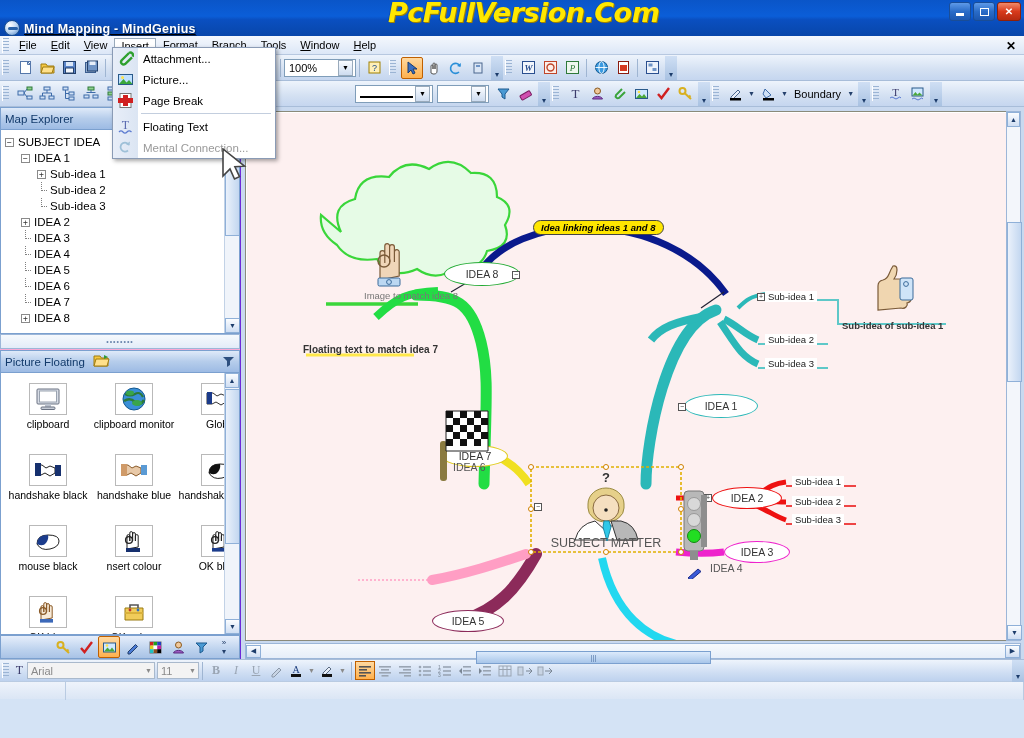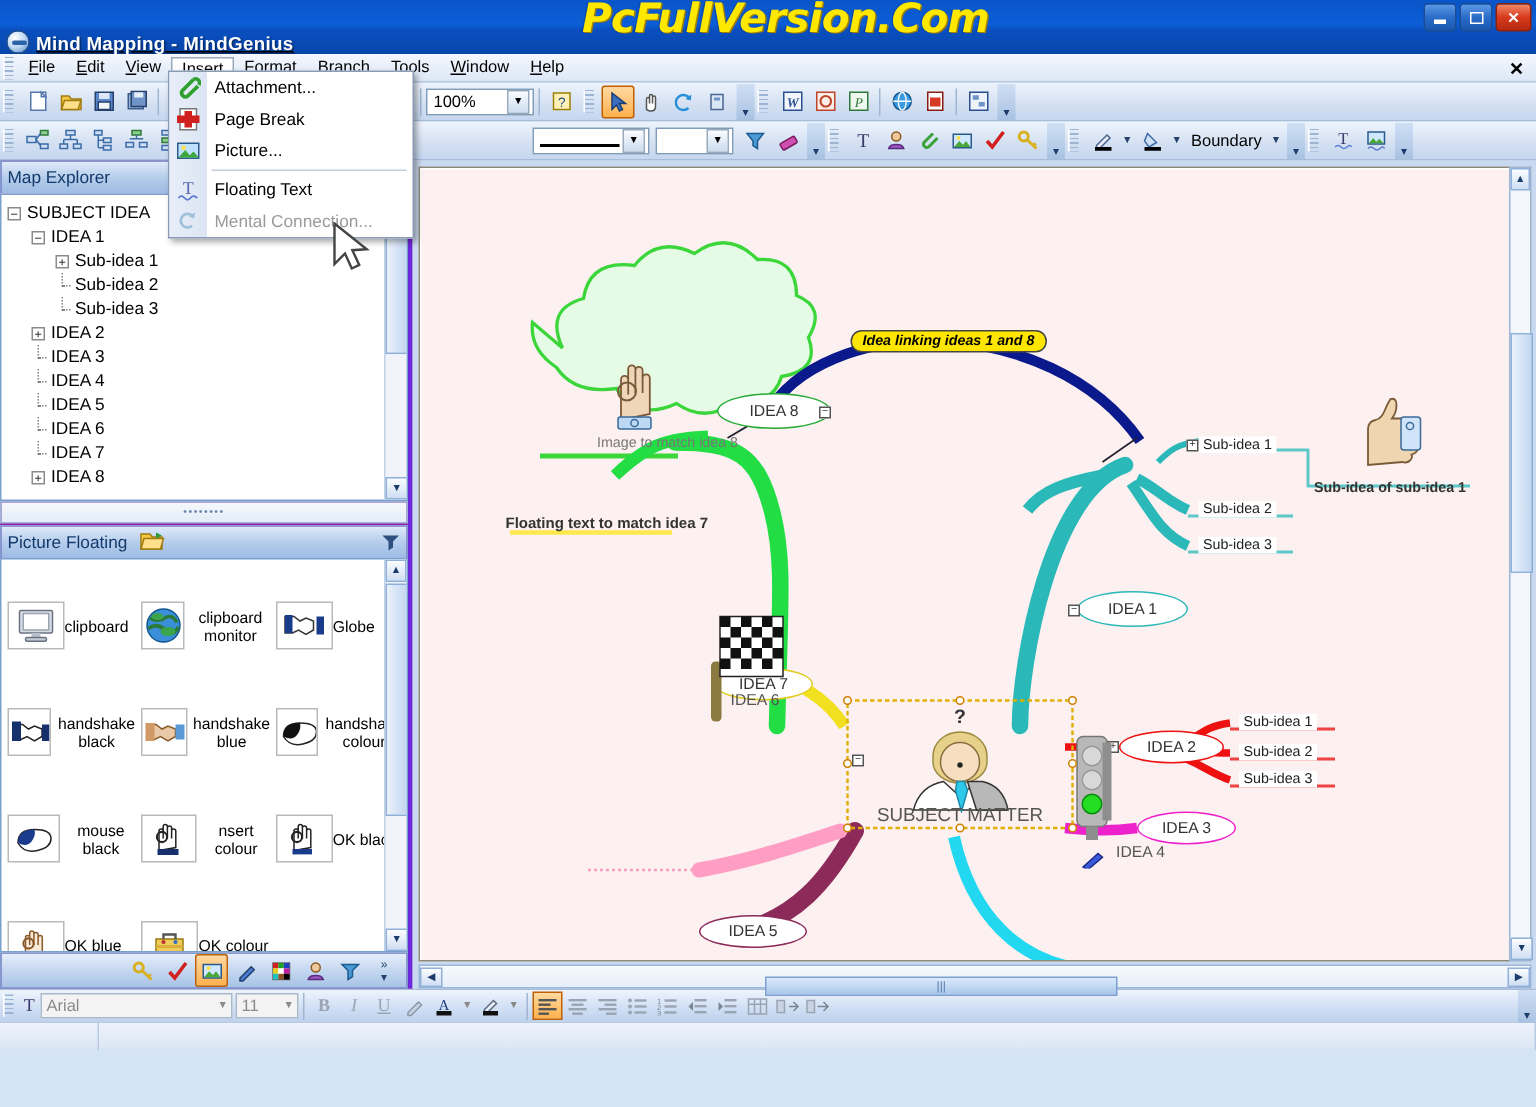--- a/index.html
+++ b/index.html
@@ -71,22 +71,22 @@
   .combo .cb-arrow{ width:15px;height:16px;margin-left:auto;
     background:linear-gradient(to bottom,#fafcff,#cddcf0);
     border:1px solid #9ab; display:flex;align-items:center;justify-content:center;font-size:7px;}
   .ovf{ width:12px;height:24px;display:flex;flex-direction:column;align-items:center;
     justify-content:flex-end;padding-bottom:1px;
     background:linear-gradient(to bottom,#cfdff4,#a9c2e2); color:#1c3c6b; font-size:8px;}
   .btn-lbl{ font-size:11px; padding:0 4px;}
 
   
   .main{ display:flex; height:552px; }
-  .leftcol{ width:275px; display:flex; flex-direction:column;
-    background:#a21caf; border-right:3px solid #6d28d9;}
+  .leftcol{ width:241px; display:flex; flex-direction:column;
+    background:#f9a8d4; border-right:1px solid #6d28d9;}
 
   .panel-hdr{ height:22px; display:flex; align-items:center; padding:0 4px;
     background:linear-gradient(to bottom,#dfeaf9,#b6cdeb 50%,#9dbbe4);
     border:1px solid #7ba0cf; border-bottom:none; font-size:11.5px; color:#123a6b;}
   .panel-hdr .ph-title{ font-weight:normal; }
   .panel-hdr .ph-right{ margin-left:auto; display:flex; gap:3px; align-items:center;}
 
   .tree{ flex:0 0 205px; background:#fff; border:1px solid #7ba0cf; margin:0;
     position:relative; overflow:hidden; font-size:11.5px;}
   .tree-inner{ padding:4px 0 0 4px;}
@@ -115,21 +115,21 @@
   .hs-btn{ width:15px;height:13px; background:linear-gradient(to bottom,#fbfdff,#cfdef3);
     border:1px solid #8fb0d8; display:flex;align-items:center;justify-content:center;
     font-size:7px;color:#1c3c6b;}
   .hs-thumb{ height:13px; background:linear-gradient(to bottom,#dceafb,#a8c6ea);
     border:1px solid #7ba0cf;}
 
   .picsel{ flex:1; background:#fff; border:1px solid #7ba0cf; position:relative;
     overflow:hidden;}
   .picgrid{ display:grid; grid-template-columns:repeat(3,1fr); padding:6px 4px 4px 4px;
     width:266px;}
-  .piccell{ display:flex; flex-direction:row; align-items:center; height:71px;
+  .piccell{ display:flex; flex-direction:column; align-items:center; height:71px;
     padding-top:4px;}
   .picthumb{ width:38px;height:32px;border:1px solid #b9b9b9; background:#fff;
     display:flex;align-items:center;justify-content:center; overflow:hidden;}
   .piclbl{ font-size:10.5px; text-align:center; line-height:12px; margin-top:3px; color:#000;}
 
   .picbar{ height:24px; display:flex; align-items:center; justify-content:flex-end;
     padding-right:4px; gap:1px;
     background:linear-gradient(to bottom,#e6eefb,#bed3ee 60%,#a9c3e6);
     border:1px solid #7ba0cf;}
 
@@ -1151,35 +1151,35 @@
       <svg width="17" height="17">
           <path d="M12 3L4.5 10.5a2.6 2.6 0 003.6 3.6L15 7.4" fill="none" stroke="#2ea02e" stroke-width="2.4"></path>
           <path d="M12 3a2.6 2.6 0 013.6 3.6" fill="none" stroke="#2ea02e" stroke-width="2.4"></path>
         </svg></span>
     <span>Attachment...</span>
   </div>
 
   <div class="dd-item">
     <span class="dd-ico">
       <svg width="17" height="17">
+          <rect x="1.5" y="3.5" width="14" height="10" fill="#bfe0ff" stroke="#2a5a8a"></rect>
+          <path d="M2 13l4.5-5 3 3.5L12 9l3.5 4z" fill="#3aa83a"></path>
+          <circle cx="5.5" cy="6.5" r="1.5" fill="#ffe14a"></circle>
+        </svg></span>
+    <span>Picture...</span>
+  </div>
+
+  <div class="dd-item">
+    <span class="dd-ico">
+      <svg width="17" height="17">
           <rect x="3" y="1.5" width="11" height="14" fill="#fff" stroke="#777"></rect>
           <rect x="1" y="6" width="15" height="5" fill="#d02020"></rect>
           <rect x="6" y="3" width="5" height="11" fill="#d02020"></rect>
         </svg></span>
     <span>Page Break</span>
-  </div>
-
-  <div class="dd-item">
-    <span class="dd-ico">
-      <svg width="17" height="17">
-          <rect x="1.5" y="3.5" width="14" height="10" fill="#bfe0ff" stroke="#2a5a8a"></rect>
-          <path d="M2 13l4.5-5 3 3.5L12 9l3.5 4z" fill="#3aa83a"></path>
-          <circle cx="5.5" cy="6.5" r="1.5" fill="#ffe14a"></circle>
-        </svg></span>
-    <span>Picture...</span>
   </div>
 
   <div class="dd-sep"></div>
 
   <div class="dd-item">
     <span class="dd-ico">
       <svg width="17" height="17">
           <text x="8.5" y="11" font-size="12" text-anchor="middle" fill="#5a6ab0" font-family="Liberation Serif">T</text>
           <path d="M2 14q2-2.4 4 0t4 0 4.5 0" fill="none" stroke="#5a7ad0" stroke-width="1.2"></path>
         </svg></span>

